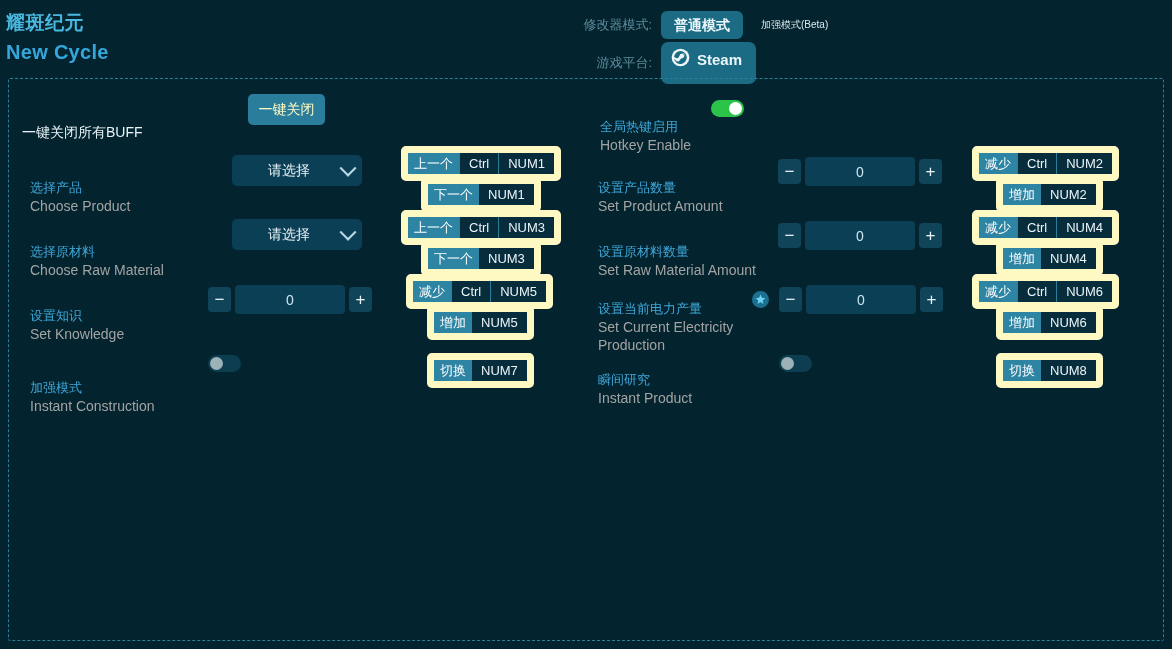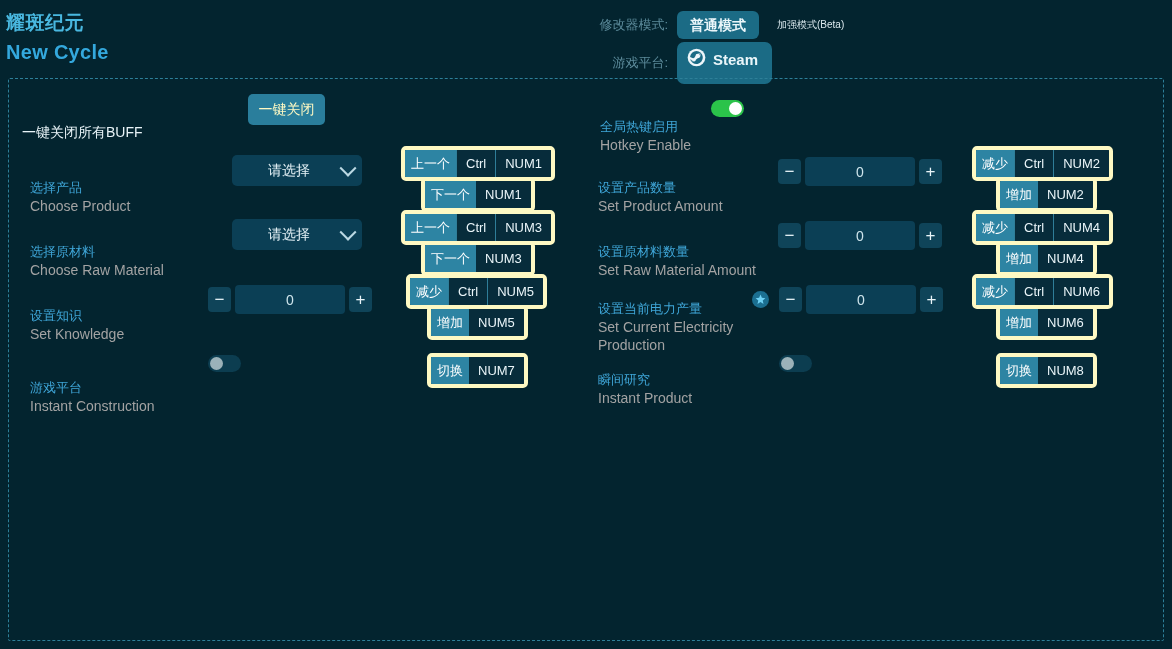--- a/index.html
+++ b/index.html
@@ -32,21 +32,21 @@
     font-size: 20px;
     font-weight: bold;
     color: #34a8dd;
     letter-spacing: 0.3px;
     line-height: 28px;
     margin-top: 2px;
   }
 
   .mode-rows {
     position: absolute;
-    left: 583px; top: 8px; margin-left: 16px;
+    left: 583px; top: 8px;
   }
   .mode-row {
     display: flex;
     align-items: center;
     height: 34px;
     margin-bottom: 4px;
   }
   .mode-label {
     font-size: 13px;
     color: #5d8c9c;
@@ -221,21 +221,21 @@
   .toggle.on .knob { right: 2px; background: #ffffff; }
 
   
   .hk {
     position: absolute;
     display: flex;
     align-items: stretch;
     height: 35px;
     border-radius: 5px;
     overflow: hidden;
-    border: 4px solid #fef9c3;
+    border: 7px solid #fef9c3;
     cursor: pointer;
     font-size: 13px;
   }
   .hk .hk-act {
     background: #2d84a3;
     color: #ffffff;
     display: flex;
     align-items: center;
     justify-content: center;
     padding: 0 6px;
@@ -324,21 +324,21 @@
     <span class="cn">设置知识</span>
     <span class="en">Set Knowledge</span>
   </div>
   <div class="stepper" style="left:208px; top:285px;">
     <button class="step-btn">−</button>
     <div class="num-field num-w-small">0</div>
     <button class="step-btn">+</button>
   </div>
 
   <div class="lbl" style="left:30px; top:356px;">
-    <span class="cn">游戏平台</span>
+    <span class="cn">加强模式</span>
     <span class="en">Instant Construction</span>
   </div>
   <div class="toggle off" style="left:208px; top:355px;">
     <div class="knob"></div>
   </div>
 
   <div class="hk" style="left:401px; top:146px;">
     <span class="hk-act">上一个</span>
     <span class="hk-key">Ctrl</span>
     <span class="hk-key">NUM1</span>

